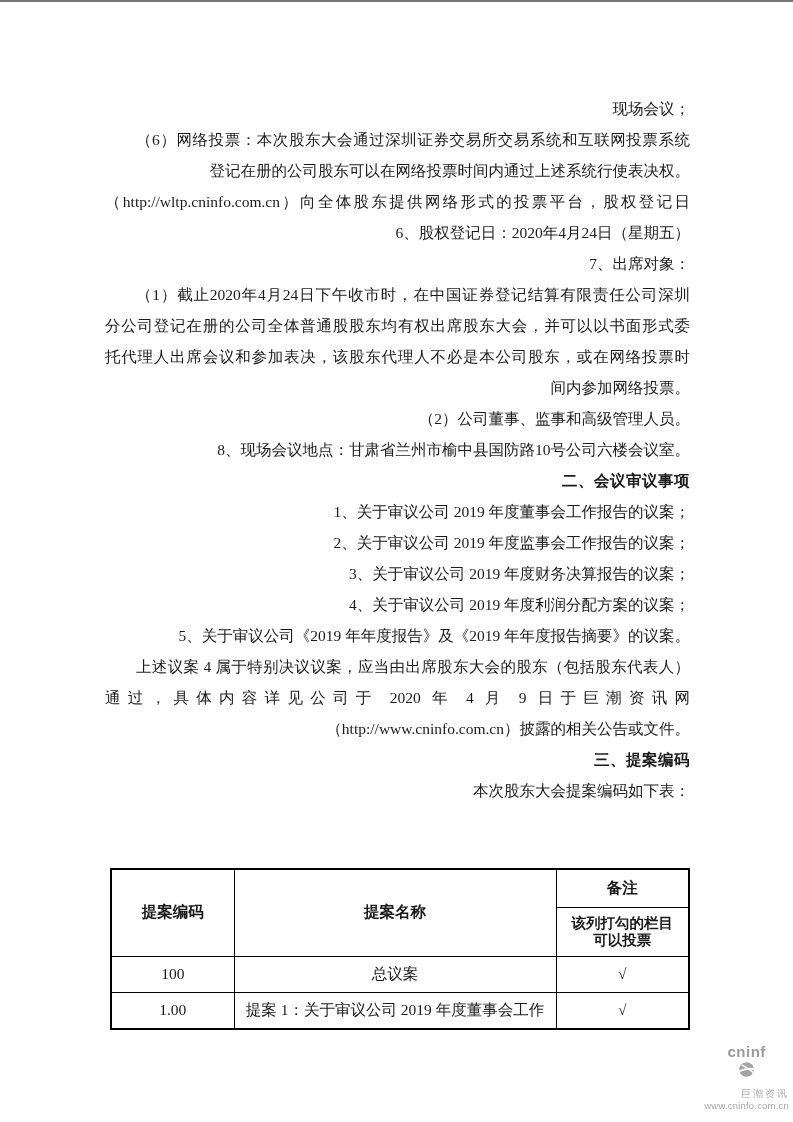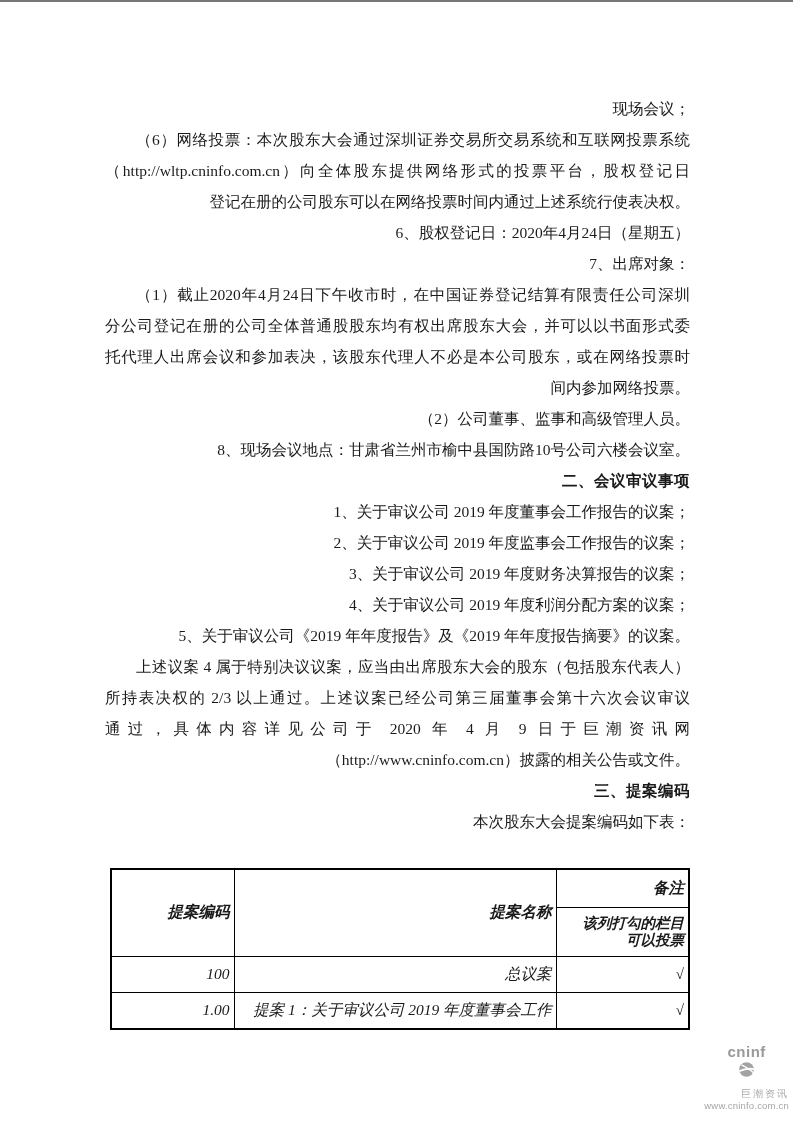--- a/index.html
+++ b/index.html
@@ -48,25 +48,24 @@
     position: absolute;
     left: 110px; top: 866px;
     width: 578px;
     border-collapse: collapse;
     table-layout: fixed;
     font-size: 15.5px;
     color: #1a1a1a;
   }
   table.proposal th, table.proposal td {
     border: 1px solid #000000;
-    text-align: right;
+    text-align: center;
     vertical-align: middle;
     padding: 7px 4px;
     overflow: hidden;
-    font-style: italic;
   }
   table.proposal { border: 2px solid #000000; }
   table.proposal th {
     font-family: "Liberation Sans", "DejaVu Sans", sans-serif;
     font-weight: 700;
   }
   tr.hrow1 th { height: 38px; }
   tr.hrow2 th { height: 38px; }
   th.sub { font-size: 14.5px; line-height: 17px; padding-top: 2px; }
   tr.drow td { height: 35px; }
@@ -104,38 +103,37 @@
   }
 </style>
 </head>
 <body>
 
 <div class="page">
 
   <div class="content">
     <div class="ln">现场会议；</div>
     <div class="ln ind st">（6）网络投票：本次股东大会通过深圳证券交易所交易系统和互联网投票系统</div>
+    <div class="ln">登记在册的公司股东可以在网络投票时间内通过上述系统行使表决权。</div>
     <div class="ln st">（http://wltp.cninfo.com.cn）向全体股东提供网络形式的投票平台，股权登记日</div>
-    <div class="ln">登记在册的公司股东可以在网络投票时间内通过上述系统行使表决权。</div>
     <div class="ln ind">6、股权登记日：2020年4月24日（星期五）</div>
     <div class="ln ind">7、出席对象：</div>
     <div class="ln ind st">（1）截止2020年4月24日下午收市时，在中国证券登记结算有限责任公司深圳</div>
     <div class="ln st">分公司登记在册的公司全体普通股股东均有权出席股东大会，并可以以书面形式委</div>
     <div class="ln st">托代理人出席会议和参加表决，该股东代理人不必是本公司股东，或在网络投票时</div>
     <div class="ln">间内参加网络投票。</div>
     <div class="ln ind">（2）公司董事、监事和高级管理人员。</div>
     <div class="ln ind">8、现场会议地点：甘肃省兰州市榆中县国防路10号公司六楼会议室。</div>
     <div class="ln ind hd">二、会议审议事项</div>
     <div class="ln ind">1、关于审议公司 2019 年度董事会工作报告的议案；</div>
     <div class="ln ind">2、关于审议公司 2019 年度监事会工作报告的议案；</div>
     <div class="ln ind">3、关于审议公司 2019 年度财务决算报告的议案；</div>
     <div class="ln ind">4、关于审议公司 2019 年度利润分配方案的议案；</div>
     <div class="ln ind">5、关于审议公司《2019 年年度报告》及《2019 年年度报告摘要》的议案。</div>
     <div class="ln ind st">上述议案 4 属于特别决议议案，应当由出席股东大会的股东（包括股东代表人）</div>
-    <div class="ln st">所持表决权的 2/3 以上通过。上述议案已经公司第三届董事会第十六次会议审议</div>
     <div class="ln st">通过，具体内容详见公司于 2020 年 4 月 9 日于巨潮资讯网</div>
     <div class="ln">（http://www.cninfo.com.cn）披露的相关公告或文件。</div>
     <div class="ln ind hd">三、提案编码</div>
     <div class="ln ind">本次股东大会提案编码如下表：</div>
   </div>
 
   <table class="proposal">
     <colgroup>
       <col style="width:123px">
       <col style="width:322px">

